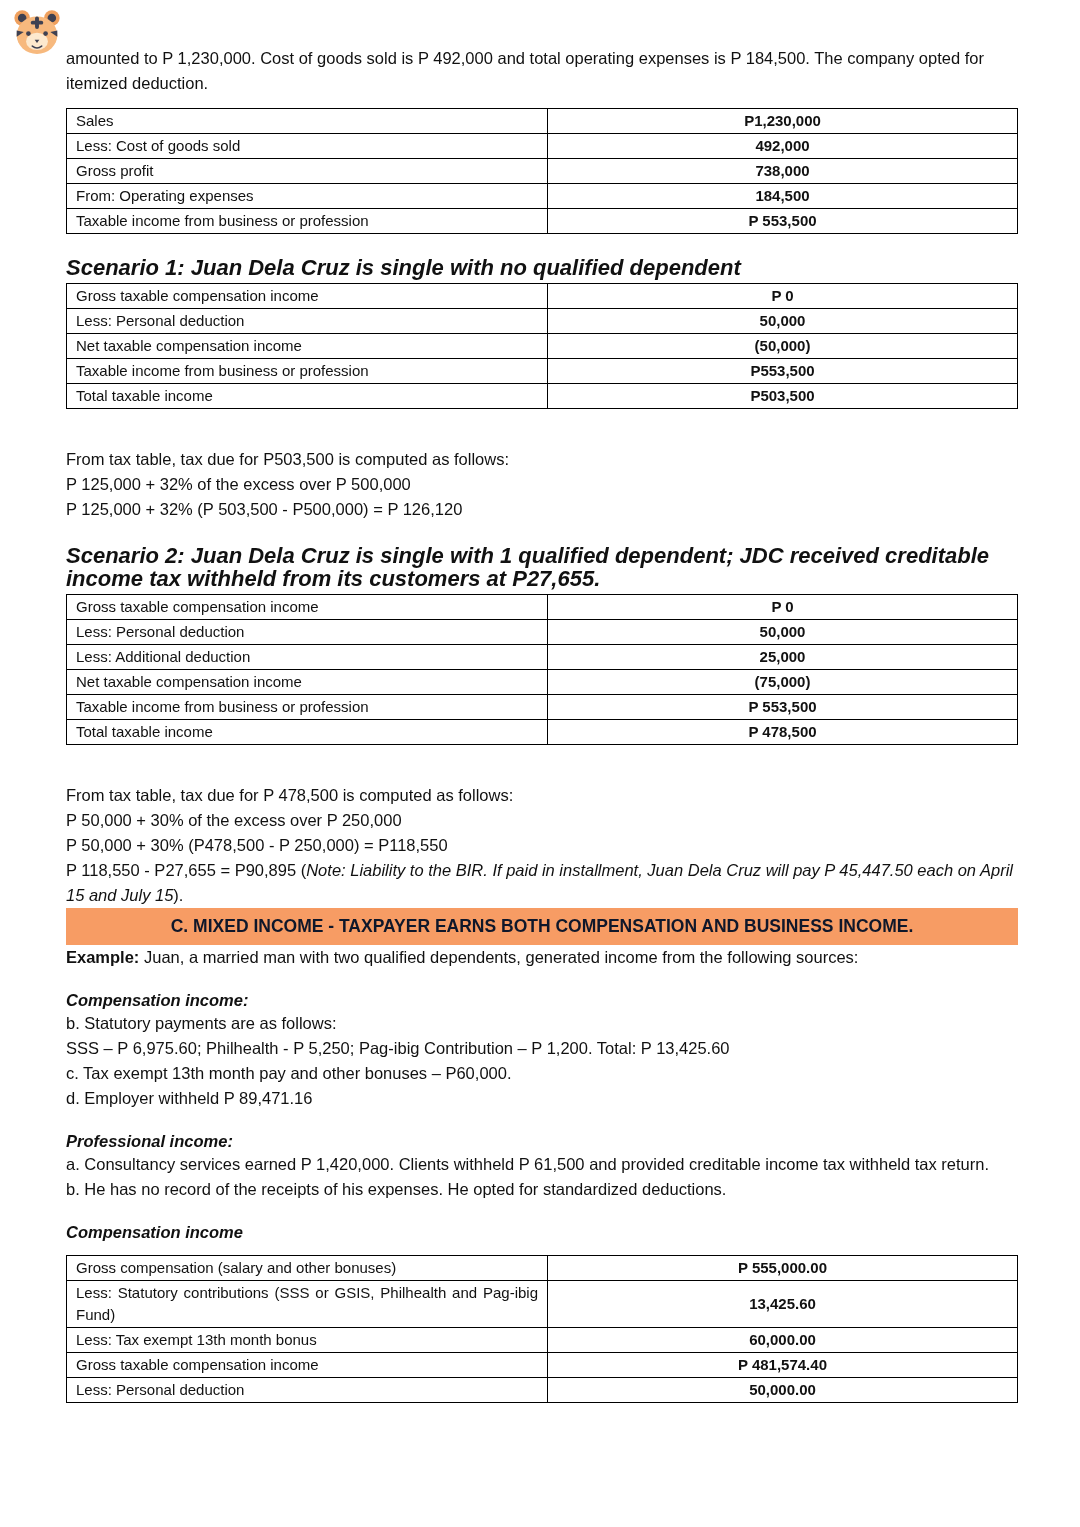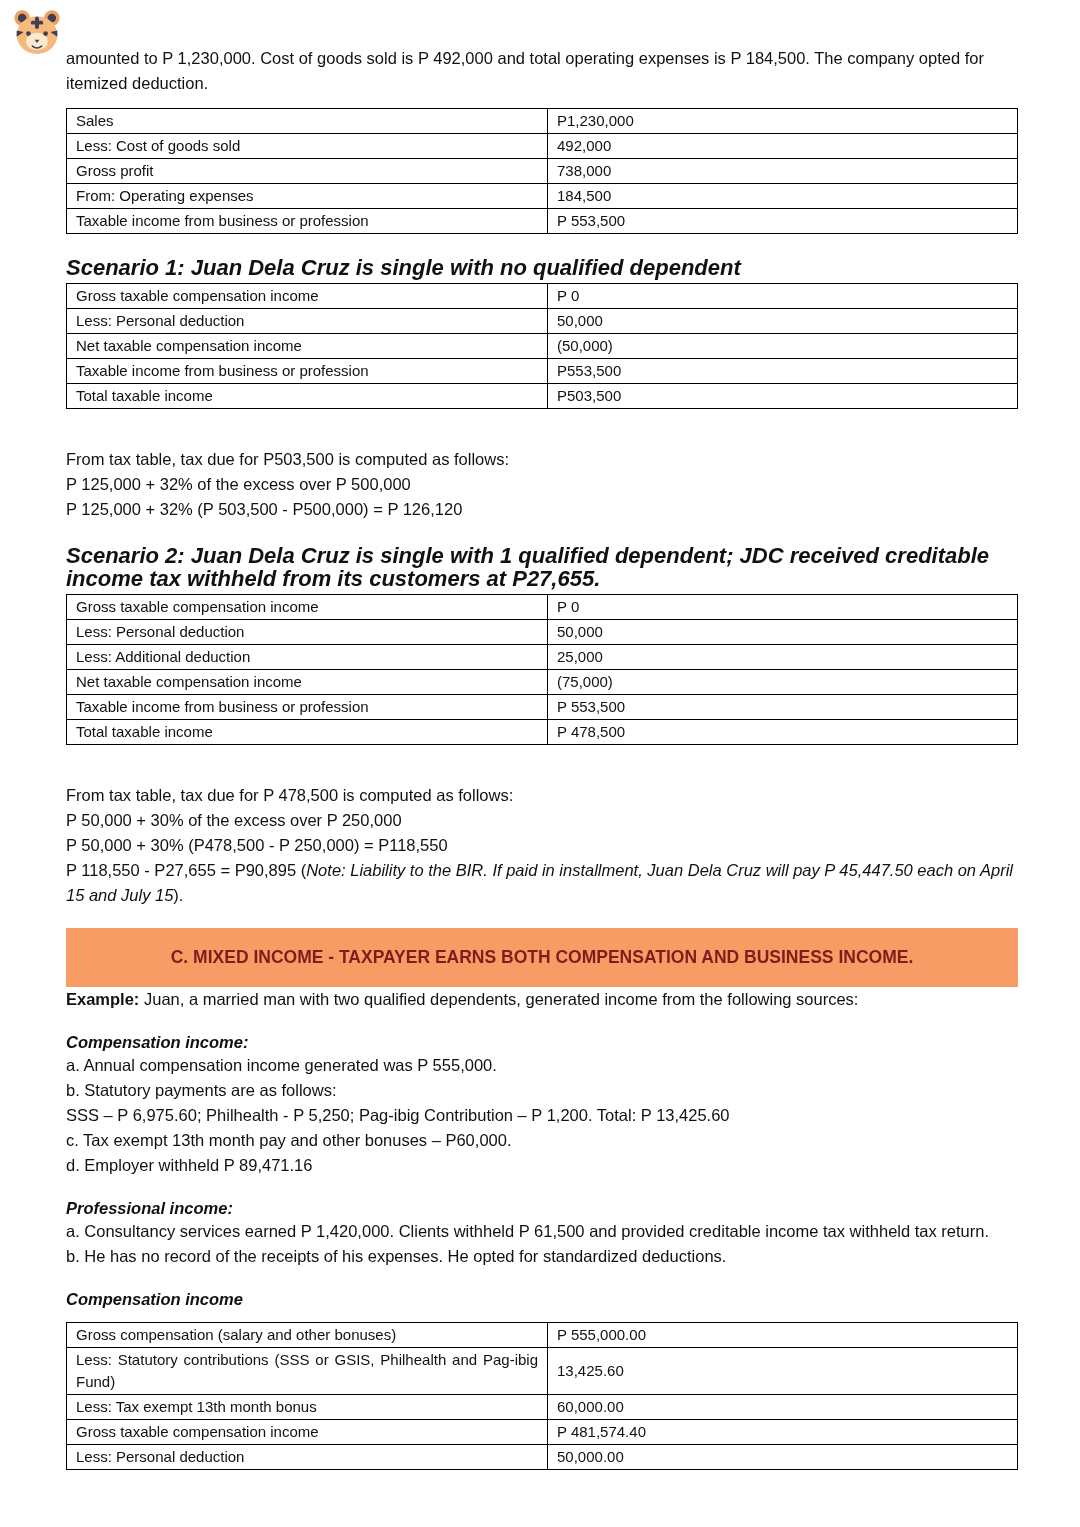--- a/index.html
+++ b/index.html
@@ -40,37 +40,36 @@
     margin-top: 12px;
   }
   table.doc-table td {
     border: 1.6px solid #000000;
     font-size: 15px;
     line-height: 22px;
     padding: 1px 9px;
     vertical-align: middle;
   }
   td.lbl { width: 462px; }
-  td.val { text-align: left; }
+  td.val { text-align: center; font-weight: bold; }
   td.justify { text-align: justify; }
   .scenario-heading {
     font-size: 22px;
     font-weight: bold;
     font-style: italic;
     margin: 22px 0 4px 0;
     line-height: 23px;
     width: 952px;
   }
   .tblock { margin-top: 38px; }
   .banner {
-    margin-top: 20px;
     width: 936px;
-    padding: 19px 8px;
+    padding: 8px 8px;
     text-align: center;
-    color: #7f1d1d;
+    color: #0f172a;
     font-weight: bold;
     font-size: 17.5px;
     line-height: 21px;
   }
   .example-line { margin-top: 14px; }
   .subhead {
     font-size: 16.5px;
     font-weight: bold;
     font-style: italic;
     margin: 24px 0 0 0;
@@ -203,21 +202,20 @@
     <p class="body-line">P 50,000 + 30% (P478,500 - P 250,000) = P118,550</p>
     <p class="body-line"><span>P 118,550 - P27,655 = P90,895 (</span><i class="note">Note: Liability to the BIR. If paid in installment, Juan Dela Cruz will pay P 45,447.50 each on April 15 and July 15</i><span>).</span></p>
   </div>
 
   <div class="banner" style="background-color: rgb(247, 156, 100);">C. MIXED INCOME - TAXPAYER EARNS BOTH COMPENSATION AND BUSINESS INCOME.</div>
 
   <p class="body-line example-line"><b class="inline">Example:</b><span> Juan, a married man with two qualified dependents, generated income from the following sources:</span></p>
 
   <h3 class="subhead subhead-gap">Compensation income:</h3>
   <div>
-    <p class="body-line">a. Annual compensation income generated was P 555,000.</p>
     <p class="body-line">b. Statutory payments are as follows:</p>
     <p class="body-line">SSS – P 6,975.60; Philhealth - P 5,250; Pag-ibig Contribution – P 1,200. Total: P 13,425.60</p>
     <p class="body-line">c. Tax exempt 13th month pay and other bonuses – P60,000.</p>
     <p class="body-line">d. Employer withheld P 89,471.16</p>
   </div>
 
   <h3 class="subhead subhead-gap">Professional income:</h3>
   <div>
     <p class="body-line" style="width:952px;">a. Consultancy services earned P 1,420,000. Clients withheld P 61,500 and provided creditable income tax withheld tax return.</p>
     <p class="body-line" style="width:952px;">b. He has no record of the receipts of his expenses. He opted for standardized deductions.</p>

